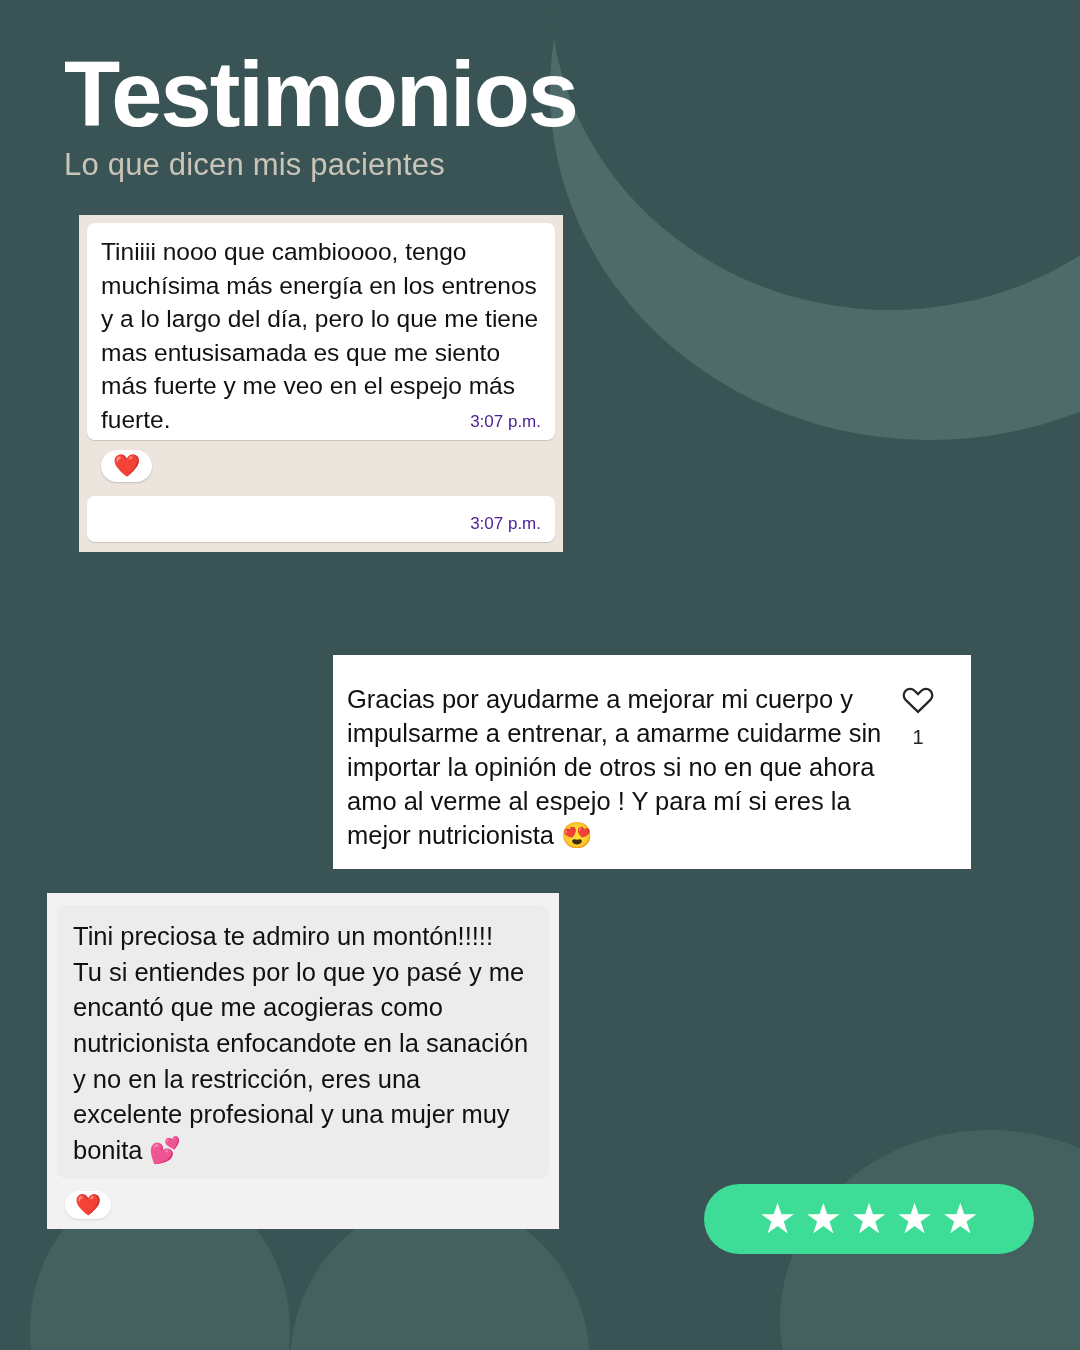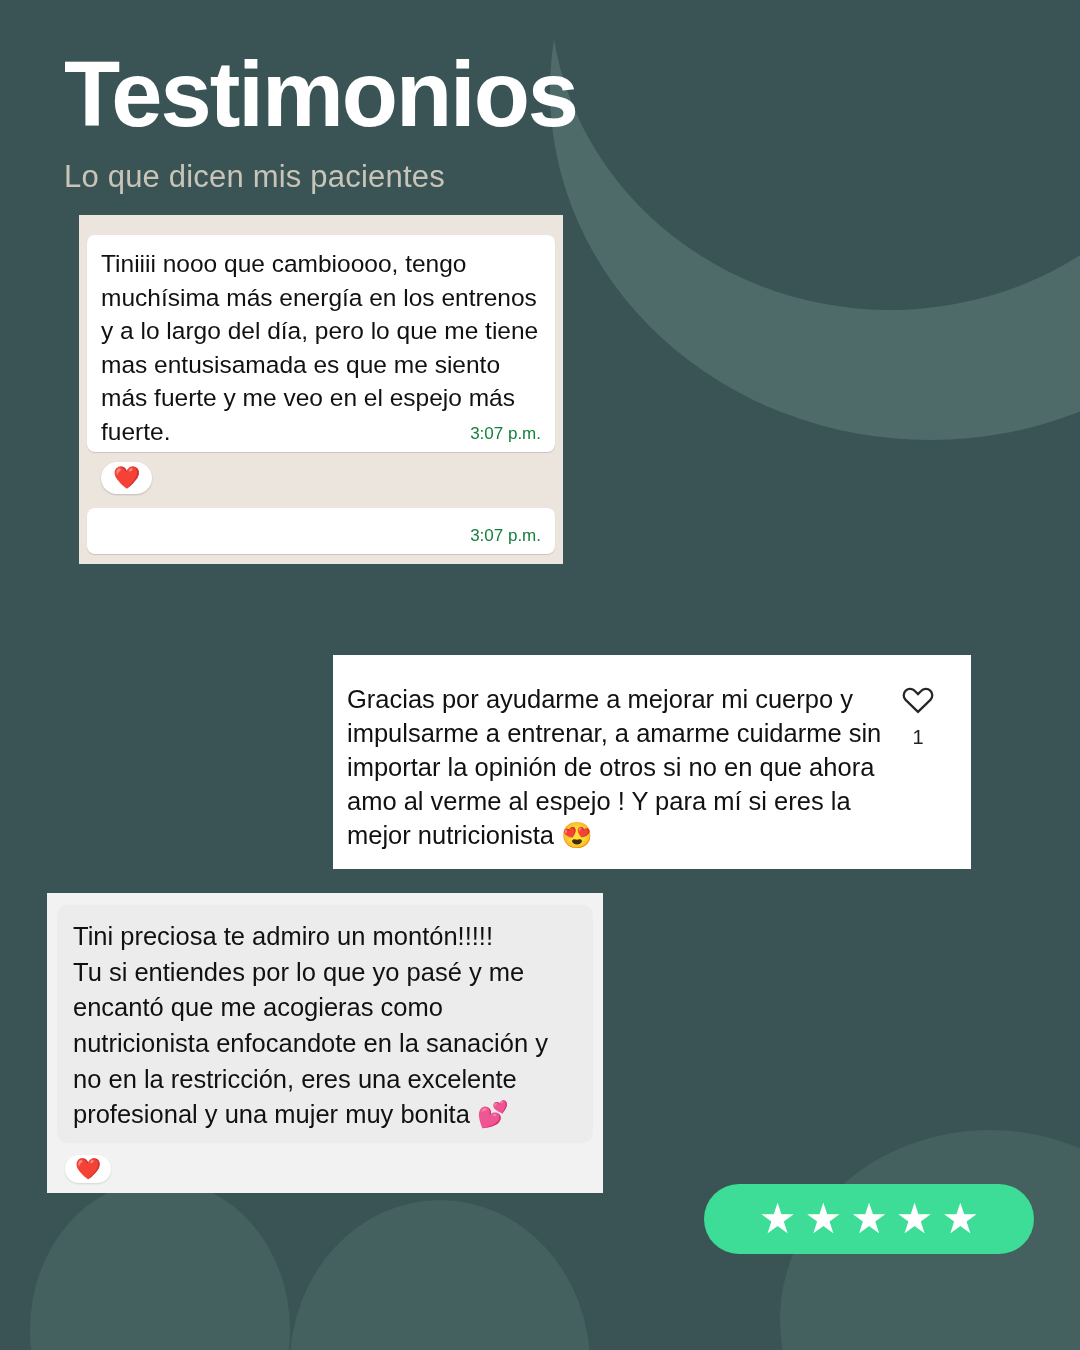--- a/index.html
+++ b/index.html
@@ -66,50 +66,50 @@
   
   .header { position: absolute; left: 64px; top: 46px; }
   .title {
     font-size: 92px;
     font-weight: bold;
     color: #ffffff;
     letter-spacing: -2px;
     line-height: 1.05;
   }
   .subtitle {
-    margin-top: 16px;
+    margin-top: 4px;
     font-size: 31px;
     color: #c8c4b8;
     letter-spacing: 0.2px;
   }
 
   
   .wa-card {
     position: absolute;
     left: 79px;
     top: 215px;
     width: 484px;
     background: #ece5dd;
-    padding: 20px 8px 10px 8px;
+    padding: 8px 8px 10px 8px;
   }
   .wa-bubble {
     background: #ffffff;
     border-radius: 8px;
     padding: 12px 14px 8px 14px;
     box-shadow: 0 1px 1px rgba(0,0,0,.15);
     position: relative;
   }
   .wa-text {
     font-size: 24.5px;
     line-height: 1.37;
     color: #111;
   }
   .wa-time {
     font-size: 17px;
-    color: #15803d;
+    color: #4c1d95;
     text-align: right;
     margin-top: -24px;
   }
   .wa-time.alone { margin-top: 6px; }
   .wa-reaction {
     display: inline-block;
     background: #ffffff;
     border-radius: 20px;
     padding: 3px 12px;
     font-size: 22px;
@@ -152,21 +152,21 @@
     font-size: 20px;
     color: #222;
     margin-top: 12px;
   }
 
   
   .dm-card {
     position: absolute;
     left: 47px;
     top: 893px;
-    width: 556px;
+    width: 512px;
     background: #f2f2f2;
     padding: 12px 10px 10px 10px;
   }
   .dm-bubble {
     background: #ececec;
     border-radius: 10px;
     padding: 14px 16px 10px 16px;
   }
   .dm-text {
     font-size: 25.5px;

